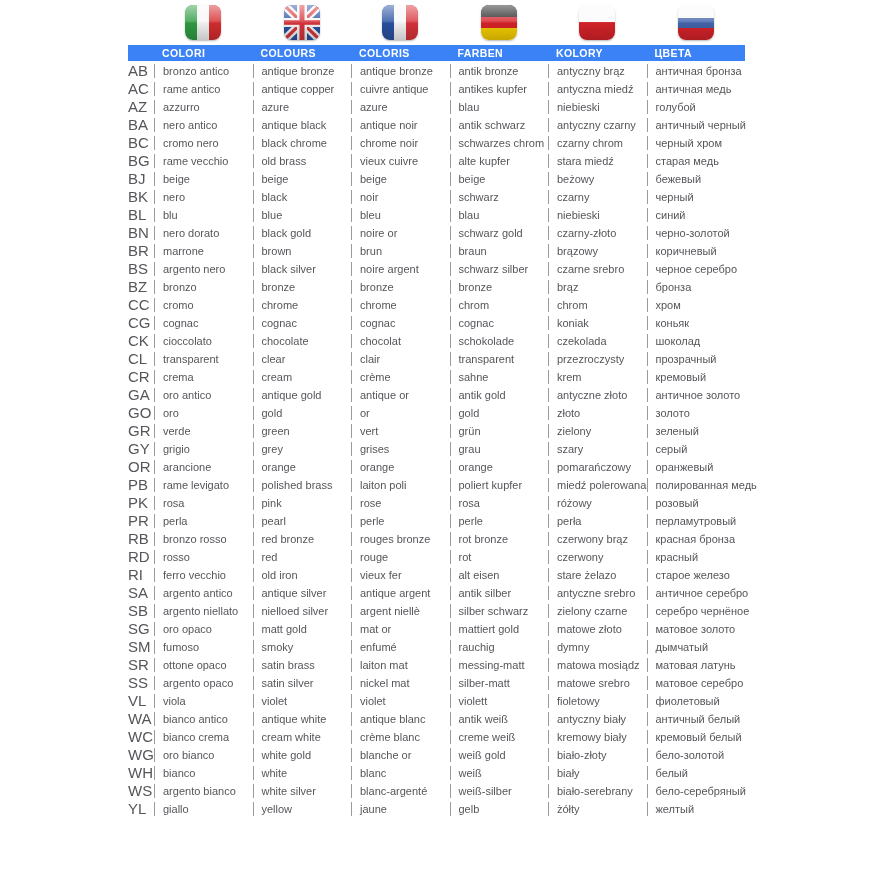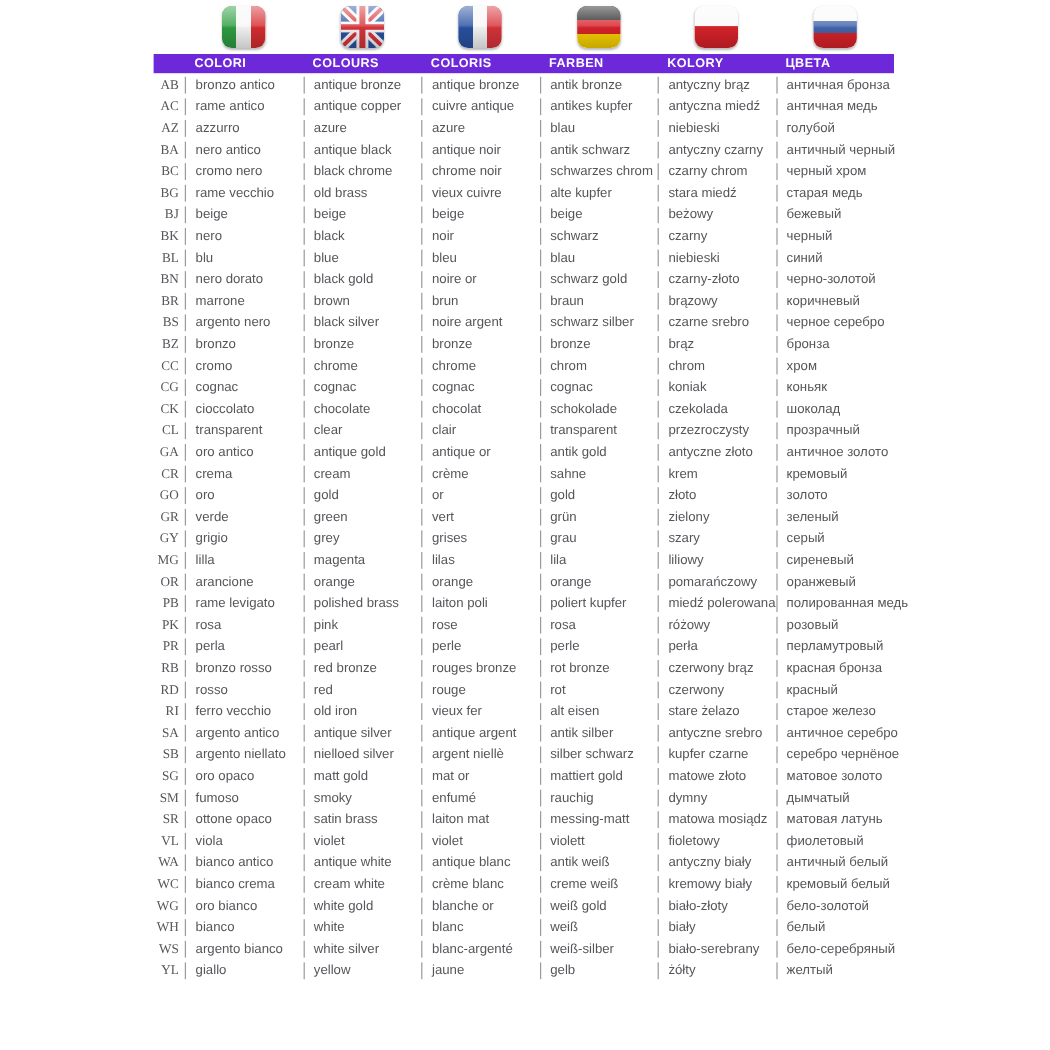--- a/index.html
+++ b/index.html
@@ -25,36 +25,36 @@
   }
   .flag.italy  {background:linear-gradient(90deg,#2f9e43 0 33.4%,#f7f7f7 33.4% 66.7%,#d62d30 66.7% 100%);}
   .flag.france {background:linear-gradient(90deg,#2a52a2 0 33.4%,#f7f7f7 33.4% 66.7%,#d8343b 66.7% 100%);}
   .flag.germany{background:linear-gradient(180deg,#1d1d1d 0 33.4%,#d8232a 33.4% 66.7%,#f8d100 66.7% 100%);}
   .flag.poland {background:linear-gradient(180deg,#fafafa 0 48%,#d8232a 48% 100%);}
   .flag.russia {background:linear-gradient(180deg,#fafafa 0 36%,#4466ad 36% 65%,#d8232a 65% 100%);}
   .flag.uk svg{display:block;width:36px;height:35px;}
 
   
   .header-bar{
-    display:flex;align-items:center;background:#6d28d9;height:16px;width:617px;
+    display:flex;align-items:center;background:#3b82f6;height:16px;width:617px;
     box-sizing:border-box;
   }
   .hcell{
     width:98.5px;flex:none;box-sizing:border-box;padding-left:8px;
     color:#ffffff;font-size:10.5px;font-weight:bold;letter-spacing:0.4px;
     white-space:nowrap;line-height:16px;
   }
   .hcell.wide{flex:1;}
 
   
   .tbody{margin-top:1px;}
   .row{display:flex;height:18px;align-items:center;}
   .code{
-    width:26px;flex:none;box-sizing:border-box;text-align:right;padding-right:5px;
-    font-size:11px;color:#55565a;height:14px;line-height:14px;white-space:nowrap;font-family:Liberation Serif, serif;
+    width:26px;flex:none;box-sizing:border-box;text-align:left;padding-right:5px;
+    font-size:15px;color:#55565a;height:14px;line-height:14px;white-space:nowrap;
   }
   .cell{
     width:98.5px;flex:none;box-sizing:border-box;padding-left:8px;
     border-left:1px solid #9a9a9a;
     font-size:11px;color:#55565a;height:14px;line-height:14px;white-space:nowrap;
   }
   .cell.wide{flex:1;}
 </style>
 </head>
 <body>
@@ -251,38 +251,38 @@
       <div class="row">
         <div class="code">CL</div>
         <div class="cell">transparent</div>
         <div class="cell">clear</div>
         <div class="cell">clair</div>
         <div class="cell">transparent</div>
         <div class="cell">przezroczysty</div>
         <div class="cell wide">прозрачный</div>
       </div>
       <div class="row">
+        <div class="code">CR</div>
+        <div class="cell">crema</div>
+        <div class="cell">cream</div>
+        <div class="cell">crème</div>
+        <div class="cell">sahne</div>
+        <div class="cell">krem</div>
+        <div class="cell wide">кремовый</div>
+      </div>
+      <div class="row">
         <div class="code">GA</div>
         <div class="cell">oro antico</div>
         <div class="cell">antique gold</div>
         <div class="cell">antique or</div>
         <div class="cell">antik gold</div>
         <div class="cell">antyczne złoto</div>
         <div class="cell wide">античное золото</div>
       </div>
       <div class="row">
-        <div class="code">CR</div>
-        <div class="cell">crema</div>
-        <div class="cell">cream</div>
-        <div class="cell">crème</div>
-        <div class="cell">sahne</div>
-        <div class="cell">krem</div>
-        <div class="cell wide">кремовый</div>
-      </div>
-      <div class="row">
         <div class="code">GO</div>
         <div class="cell">oro</div>
         <div class="cell">gold</div>
         <div class="cell">or</div>
         <div class="cell">gold</div>
         <div class="cell">złoto</div>
         <div class="cell wide">золото</div>
       </div>
       <div class="row">
         <div class="code">GR</div>
@@ -296,29 +296,20 @@
       <div class="row">
         <div class="code">GY</div>
         <div class="cell">grigio</div>
         <div class="cell">grey</div>
         <div class="cell">grises</div>
         <div class="cell">grau</div>
         <div class="cell">szary</div>
         <div class="cell wide">серый</div>
       </div>
       <div class="row">
-        <div class="code">MG</div>
-        <div class="cell">lilla</div>
-        <div class="cell">magenta</div>
-        <div class="cell">lilas</div>
-        <div class="cell">lila</div>
-        <div class="cell">liliowy</div>
-        <div class="cell wide">сиреневый</div>
-      </div>
-      <div class="row">
         <div class="code">OR</div>
         <div class="cell">arancione</div>
         <div class="cell">orange</div>
         <div class="cell">orange</div>
         <div class="cell">orange</div>
         <div class="cell">pomarańczowy</div>
         <div class="cell wide">оранжевый</div>
       </div>
       <div class="row">
         <div class="code">PB</div>
@@ -382,21 +373,21 @@
         <div class="cell">antik silber</div>
         <div class="cell">antyczne srebro</div>
         <div class="cell wide">античное серебро</div>
       </div>
       <div class="row">
         <div class="code">SB</div>
         <div class="cell">argento niellato</div>
         <div class="cell">nielloed silver</div>
         <div class="cell">argent niellè</div>
         <div class="cell">silber schwarz</div>
-        <div class="cell">kupfer czarne</div>
+        <div class="cell">zielony czarne</div>
         <div class="cell wide">серебро чернёное</div>
       </div>
       <div class="row">
         <div class="code">SG</div>
         <div class="cell">oro opaco</div>
         <div class="cell">matt gold</div>
         <div class="cell">mat or</div>
         <div class="cell">mattiert gold</div>
         <div class="cell">matowe złoto</div>
         <div class="cell wide">матовое золото</div>
@@ -413,20 +404,29 @@
       <div class="row">
         <div class="code">SR</div>
         <div class="cell">ottone opaco</div>
         <div class="cell">satin brass</div>
         <div class="cell">laiton mat</div>
         <div class="cell">messing-matt</div>
         <div class="cell">matowa mosiądz</div>
         <div class="cell wide">матовая латунь</div>
       </div>
       <div class="row">
+        <div class="code">SS</div>
+        <div class="cell">argento opaco</div>
+        <div class="cell">satin silver</div>
+        <div class="cell">nickel mat</div>
+        <div class="cell">silber-matt</div>
+        <div class="cell">matowe srebro</div>
+        <div class="cell wide">матовое серебро</div>
+      </div>
+      <div class="row">
         <div class="code">VL</div>
         <div class="cell">viola</div>
         <div class="cell">violet</div>
         <div class="cell">violet</div>
         <div class="cell">violett</div>
         <div class="cell">fioletowy</div>
         <div class="cell wide">фиолетовый</div>
       </div>
       <div class="row">
         <div class="code">WA</div>

